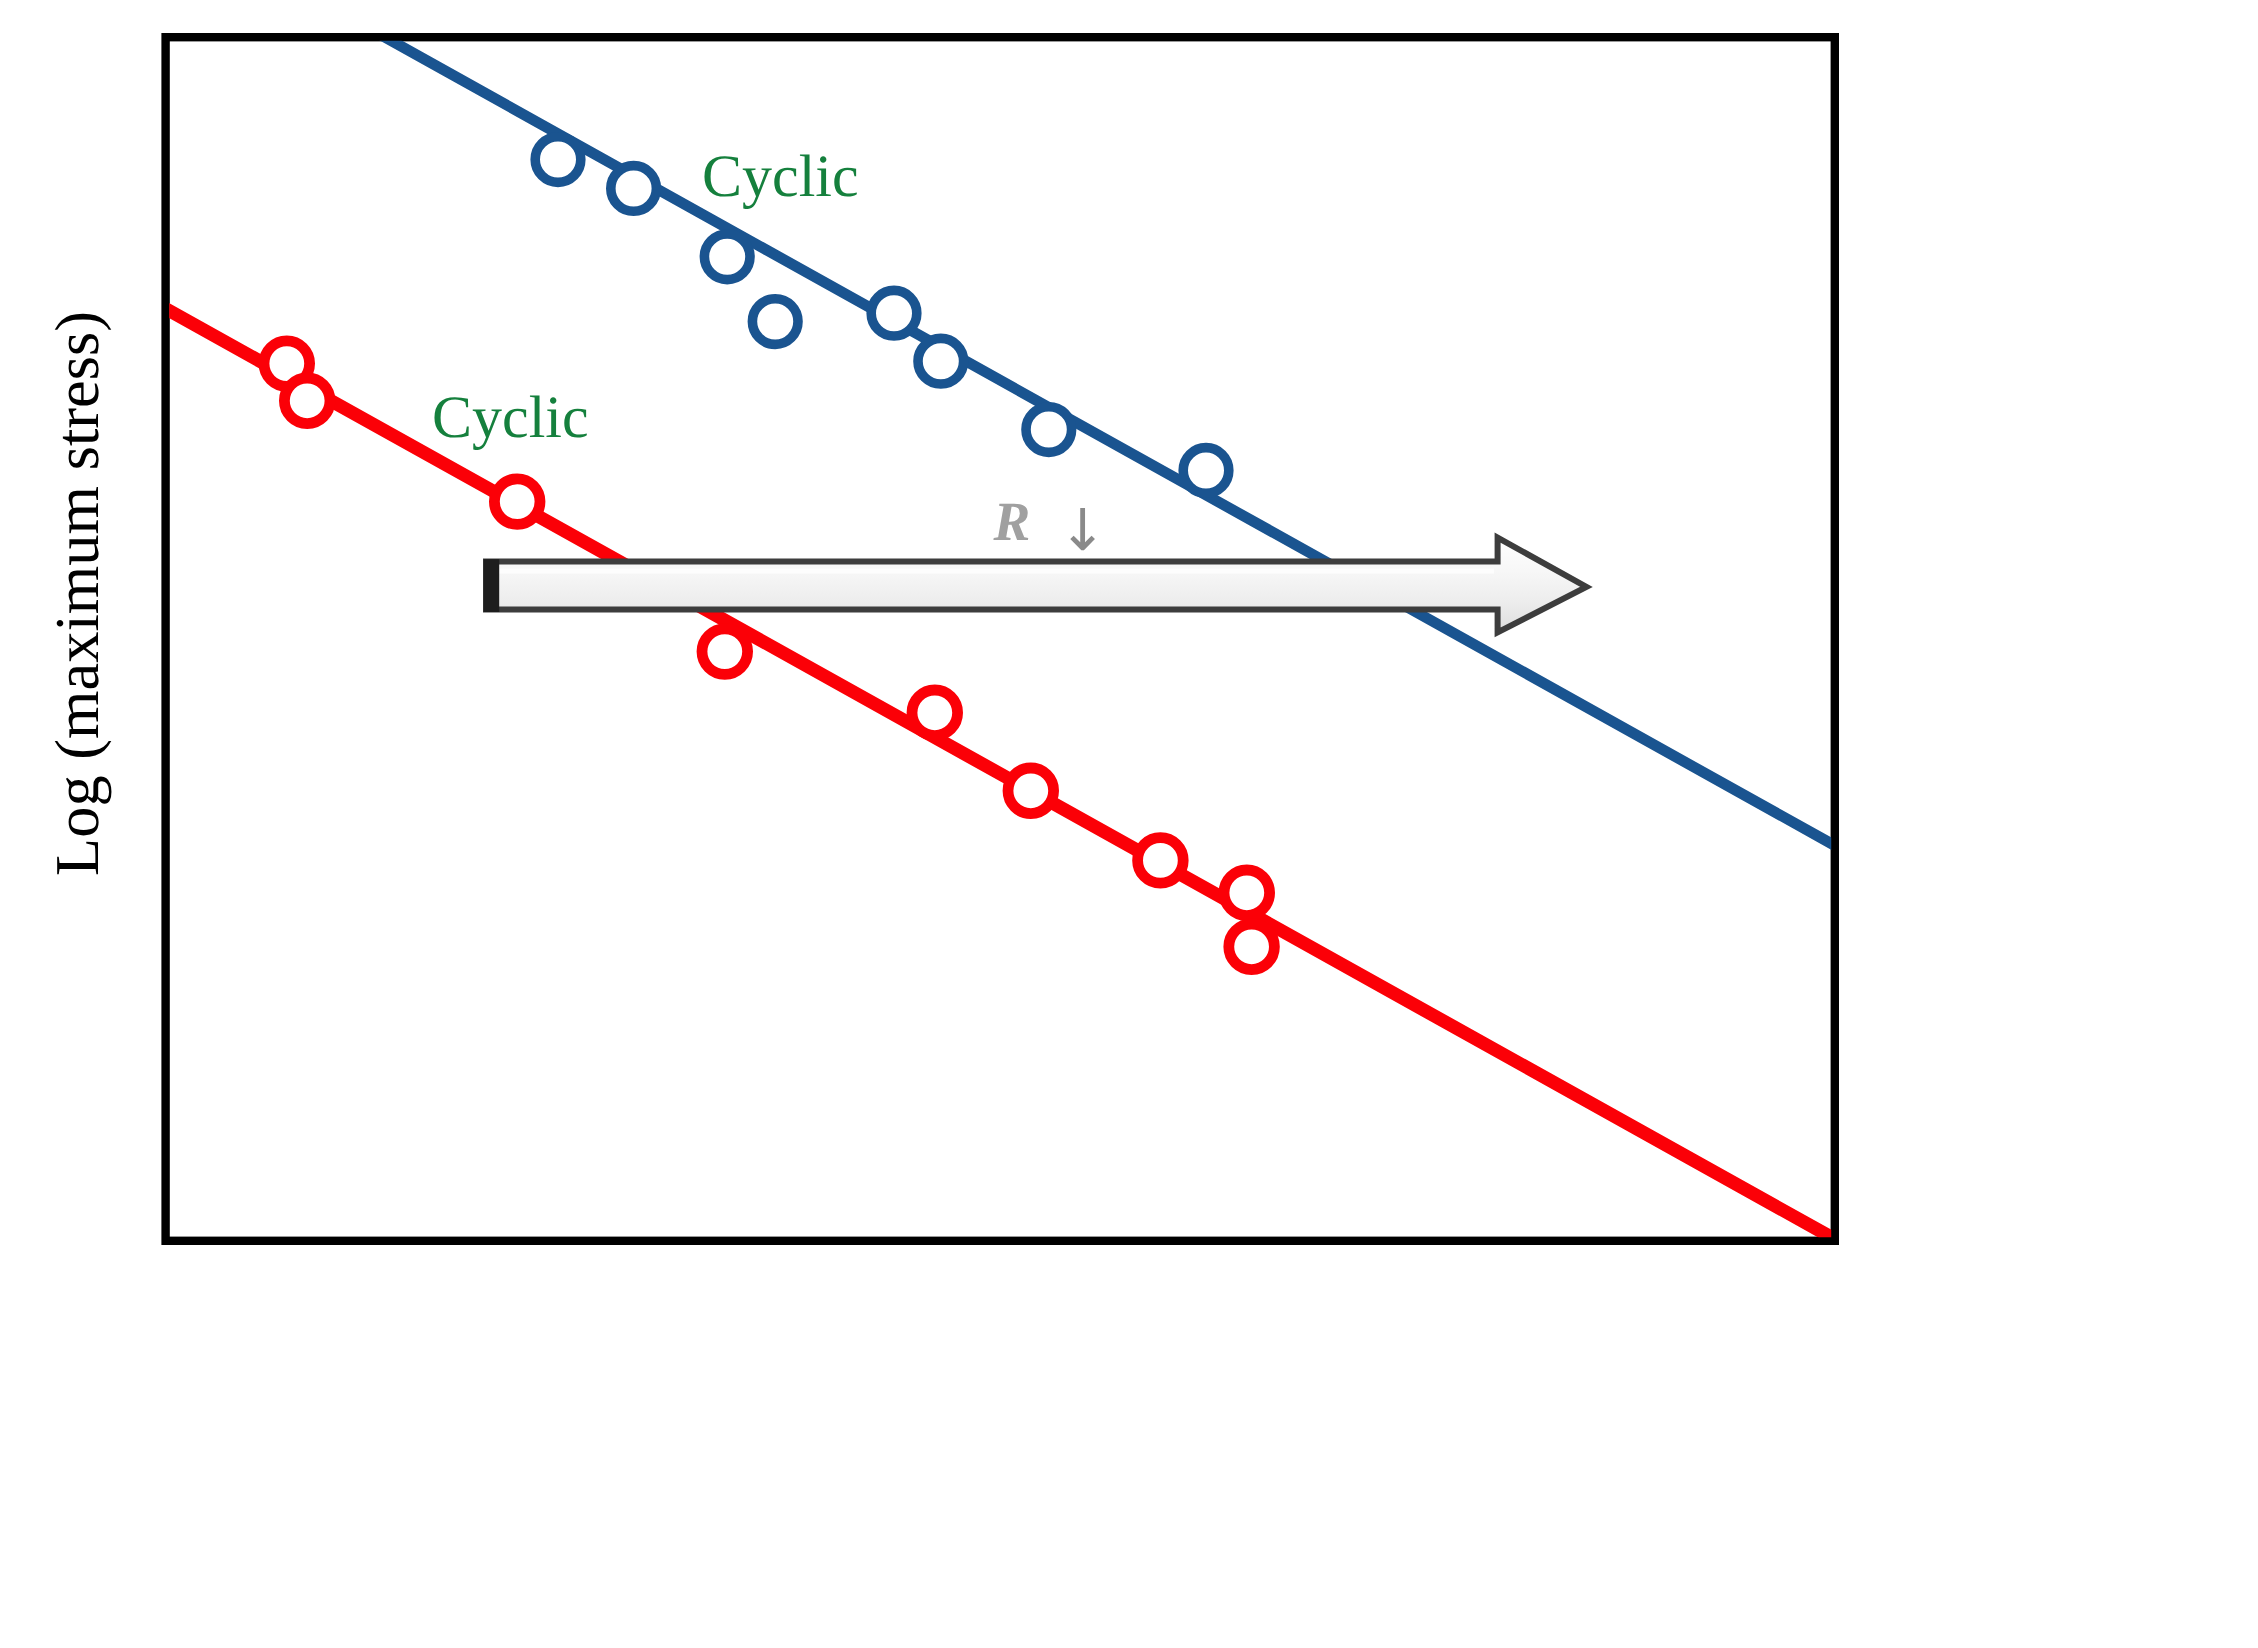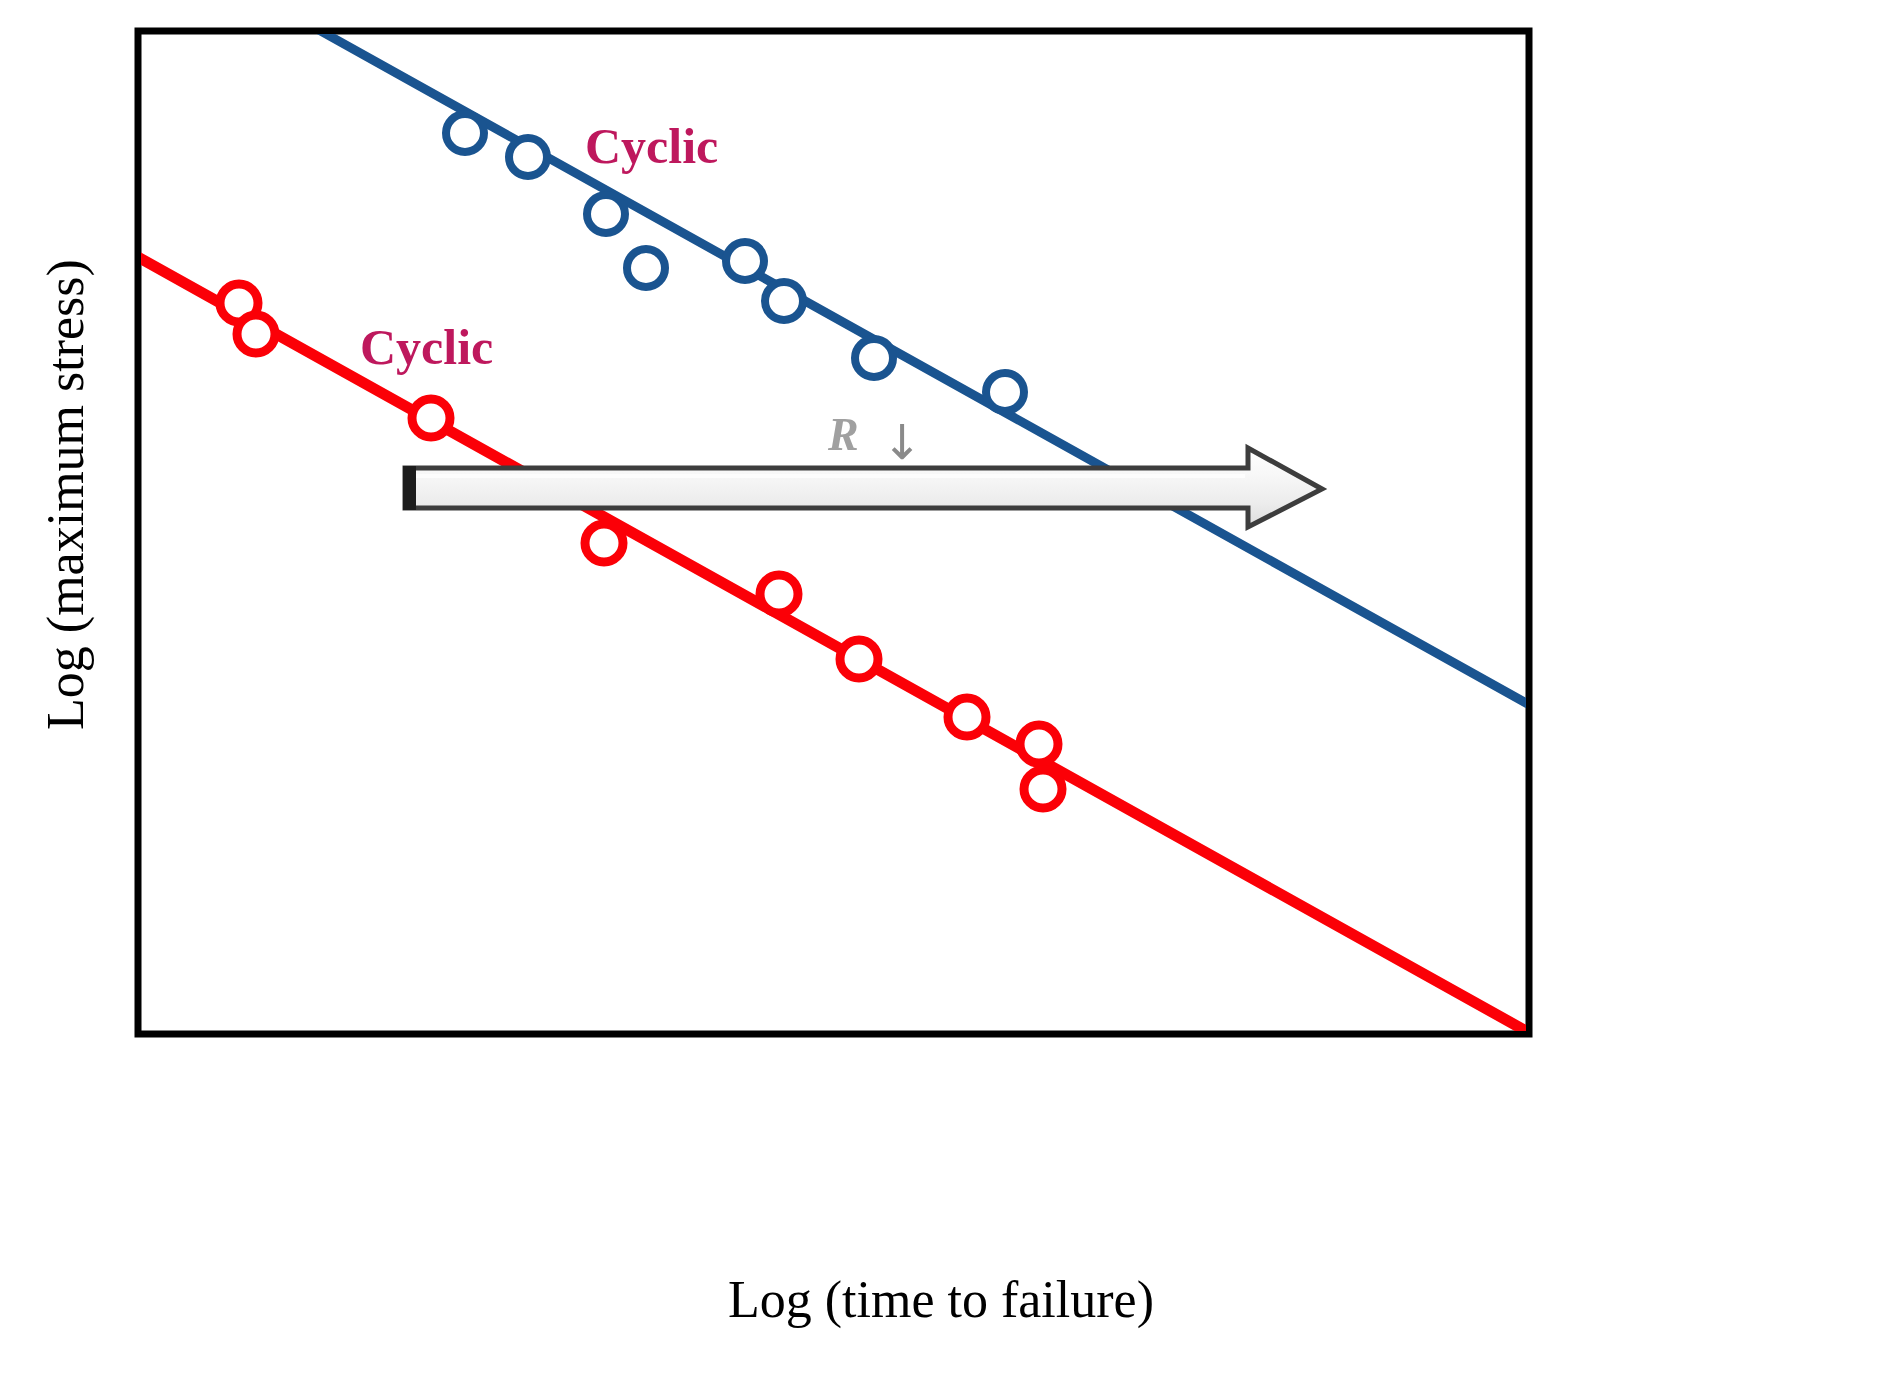--- a/index.html
+++ b/index.html
@@ -45,25 +45,24 @@
   }
   #x-axis-label {
     font-size: 52px;
     left: 0px;
     top: 1270px;
     width: 1882px;
     text-align: center;
   }
   .series-label {
     position: absolute;
-    color: #be185d;
+    color: #15803d;
     font-size: 50px;
     font-family: "Liberation Serif", "DejaVu Serif", serif;
     white-space: nowrap;
-    font-weight: bold;
   }
   #label-cyclic { left: 585px; top: 117px; }
   #label-creep  { left: 360px; top: 318px; }
   .annot-text {
     position: absolute;
     color: #9a9a9a;
     font-family: "Liberation Serif", "DejaVu Serif", serif;
     white-space: nowrap;
   }
   #annot-r {
@@ -154,15 +153,14 @@
 
   <div class="series-label" id="label-creep">Cyclic</div>
 
   <div class="annot-text" id="annot-r">R</div>
 
   <div id="annot-arrow-down">↓</div>
 
 
   <div class="axis-label" id="y-axis-label">Log (maximum stress)</div>
 
-  <div class="axis-label" id="x-axis-label">Log (time to failure)</div>
 
 </div>
 
 </body></html>

